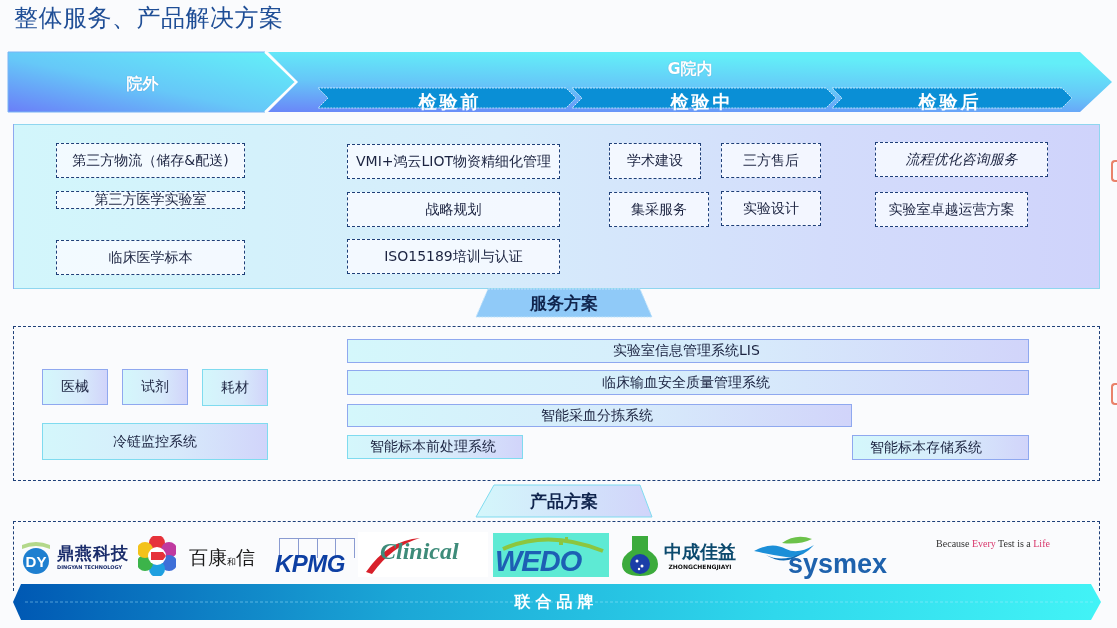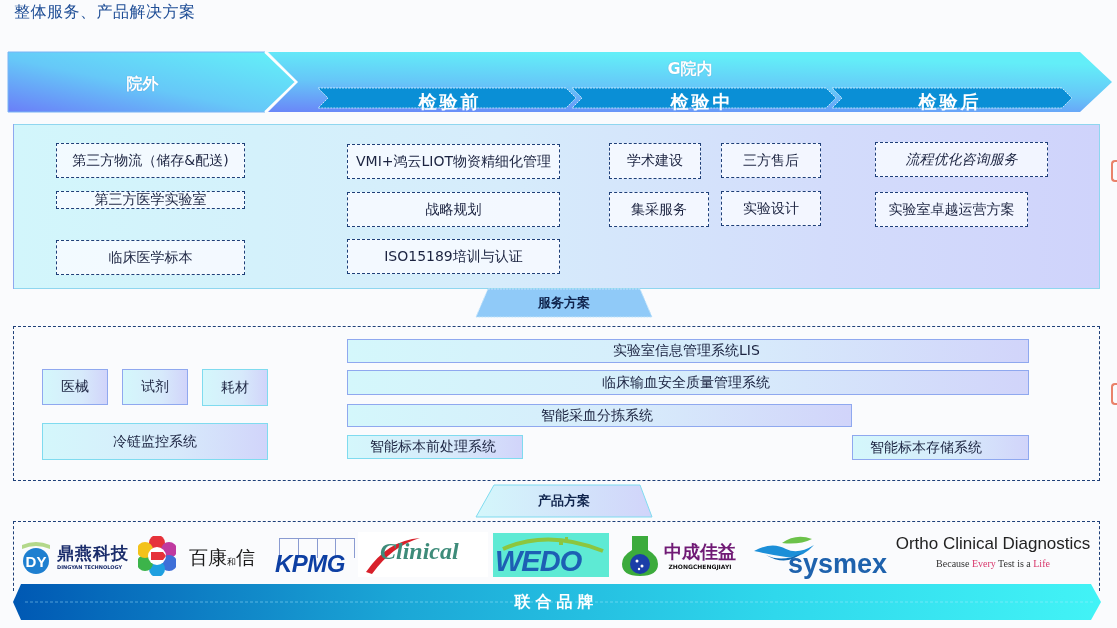--- a/index.html
+++ b/index.html
@@ -1,37 +1,37 @@
 <!DOCTYPE html>
 <html><head>
 <meta charset="utf-8">
 <style>
   * { box-sizing: border-box; margin: 0; padding: 0; }
   html, body { width: 1117px; height: 628px; overflow: hidden; background: #fafbfd; }
   body { position: relative; font-family: "DejaVu Sans", "Liberation Sans", sans-serif; color: #1d2b4f; }
   .abs { position: absolute; }
 
   
-  .page-title { left: 14px; top: 2px; font-size: 16px; color: #1f4e96; letter-spacing: 0.5px; font-weight: normal; }
+  .page-title { left: 14px; top: 2px; font-size: 24px; color: #1f4e96; letter-spacing: 0.5px; font-weight: normal; }
 
   
   .hdr-svg { left: 0; top: 48px; width: 1117px; height: 72px; }
   .hdr-label { color: #fff; font-weight: bold; font-size: 16px; text-align: center; text-shadow: 0 0 1px rgba(0,60,140,0.4); }
   .phase-label { color: #fff; font-weight: bold; font-size: 18px; letter-spacing: 3px; text-align: center; }
 
   
   .svc-panel { left: 13px; top: 124px; width: 1087px; height: 165px;
     background: linear-gradient(90deg, #d2f6fb 0%, #d6ecfb 45%, #d3dcfb 75%, #cfd3fb 100%);
     border: 1px solid #8fd6ef; }
   .svc-panel-left-border { left: 13px; top: 124px; width: 1px; height: 165px; background: #8fa8ef; }
   .dbox { position: absolute; border: 1px dashed #1e3f78; background: rgba(248,250,255,0.85);
     font-size: 14px; color: #1b2340; display: flex; align-items: center; justify-content: center; white-space: nowrap; }
 
   
-  .trap { position: absolute; display: flex; align-items: center; justify-content: center; font-weight: bold; font-size: 13px; color: #10244d; }
+  .trap { position: absolute; display: flex; align-items: center; justify-content: center; font-weight: bold; font-size: 17px; color: #10244d; }
 
   
   .prod-panel { left: 13px; top: 326px; width: 1087px; height: 155px; border: 1px dashed #1e3f78; background: #fafbfd; }
   .sbox { position: absolute; border: 1px solid #7fdbef; background: linear-gradient(90deg, #d4f7fb 0%, #d7eafb 60%, #d1d4fa 100%);
     font-size: 14px; color: #1b2340; display: flex; align-items: center; white-space: nowrap; }
   .sbox.center { justify-content: center; }
   .sbox.left { border-color: #8fa8ef; }
 
   
   .brand-panel { left: 13px; top: 521px; width: 1087px; height: 70px; border-top: 1px dashed #1e3f78; border-left: 1px dashed #1e3f78; border-right: 1px dashed #1e3f78; }
@@ -181,36 +181,35 @@
 
 <div class="logo" style="left:620px;top:534px;">
   <svg width="40" height="44" viewBox="0 0 40 44">
     <path d="M12 2 L12 16 Q2 22 2 30 Q2 42 20 42 Q38 42 38 30 Q38 22 28 16 L28 2 Z" fill="#3cab3c"></path>
     <circle cx="20" cy="30" r="10" fill="#1b3ea8"></circle>
     <circle cx="17" cy="27" r="1.5" fill="#fff"></circle>
     <circle cx="22" cy="32" r="1.5" fill="#fff"></circle>
     <circle cx="19" cy="35" r="1.2" fill="#fff"></circle>
   </svg>
   <div style="margin-left:4px;display:flex;flex-direction:column;align-items:center;">
-    <span style="font-size:18px;font-weight:bold;color:#701a75;line-height:22px;">中成佳益</span>
+    <span style="font-size:18px;font-weight:bold;color:#0c4a6e;line-height:22px;">中成佳益</span>
     <span style="font-size:6px;font-weight:bold;color:#111;line-height:8px;">ZHONGCHENGJIAYI</span>
   </div>
 </div>
 
 <div class="logo" style="left:752px;top:533px;width:135px;height:45px;">
   <svg width="135" height="45" viewBox="0 0 135 45">
     <path d="M2 18 Q20 8 34 16 Q46 22 62 12 Q50 26 34 24 Q20 22 2 18 Z" fill="#1c8fd8"></path>
     <path d="M30 10 Q44 0 60 6 Q48 12 30 10 Z" fill="#6cc24a"></path>
     <path d="M14 22 Q30 30 50 20 Q34 34 14 22 Z" fill="#0f6ab4"></path>
   </svg>
   <span style="position:absolute;left:36px;top:16px;font-size:27px;font-weight:bold;color:#1e62ad;font-family:'Liberation Sans',sans-serif;">sysmex</span>
 </div>
 
 <div class="logo" style="left:893px;top:534px;flex-direction:column;align-items:center;width:200px;">
-  <span style="font-size:17px;color:#222;font-family:'Liberation Sans',sans-serif;">Ortho Clinical Diagnostics</span>
   <span style="font-size:10px;color:#333;font-family:'Liberation Serif',serif;margin-top:4px;">
     <span>Because </span><span style="color:#d8356a;">Every</span><span> Test is a </span><span style="color:#d8356a;">Life</span>
   </span>
 </div>
 
 <svg class="abs brand-bar-svg" viewBox="0 0 1090 40">
   <defs>
     <linearGradient id="gBar" x1="0" y1="0" x2="1" y2="0">
       <stop offset="0" stop-color="#0058b3"></stop>
       <stop offset="0.35" stop-color="#1ba6d6"></stop>

